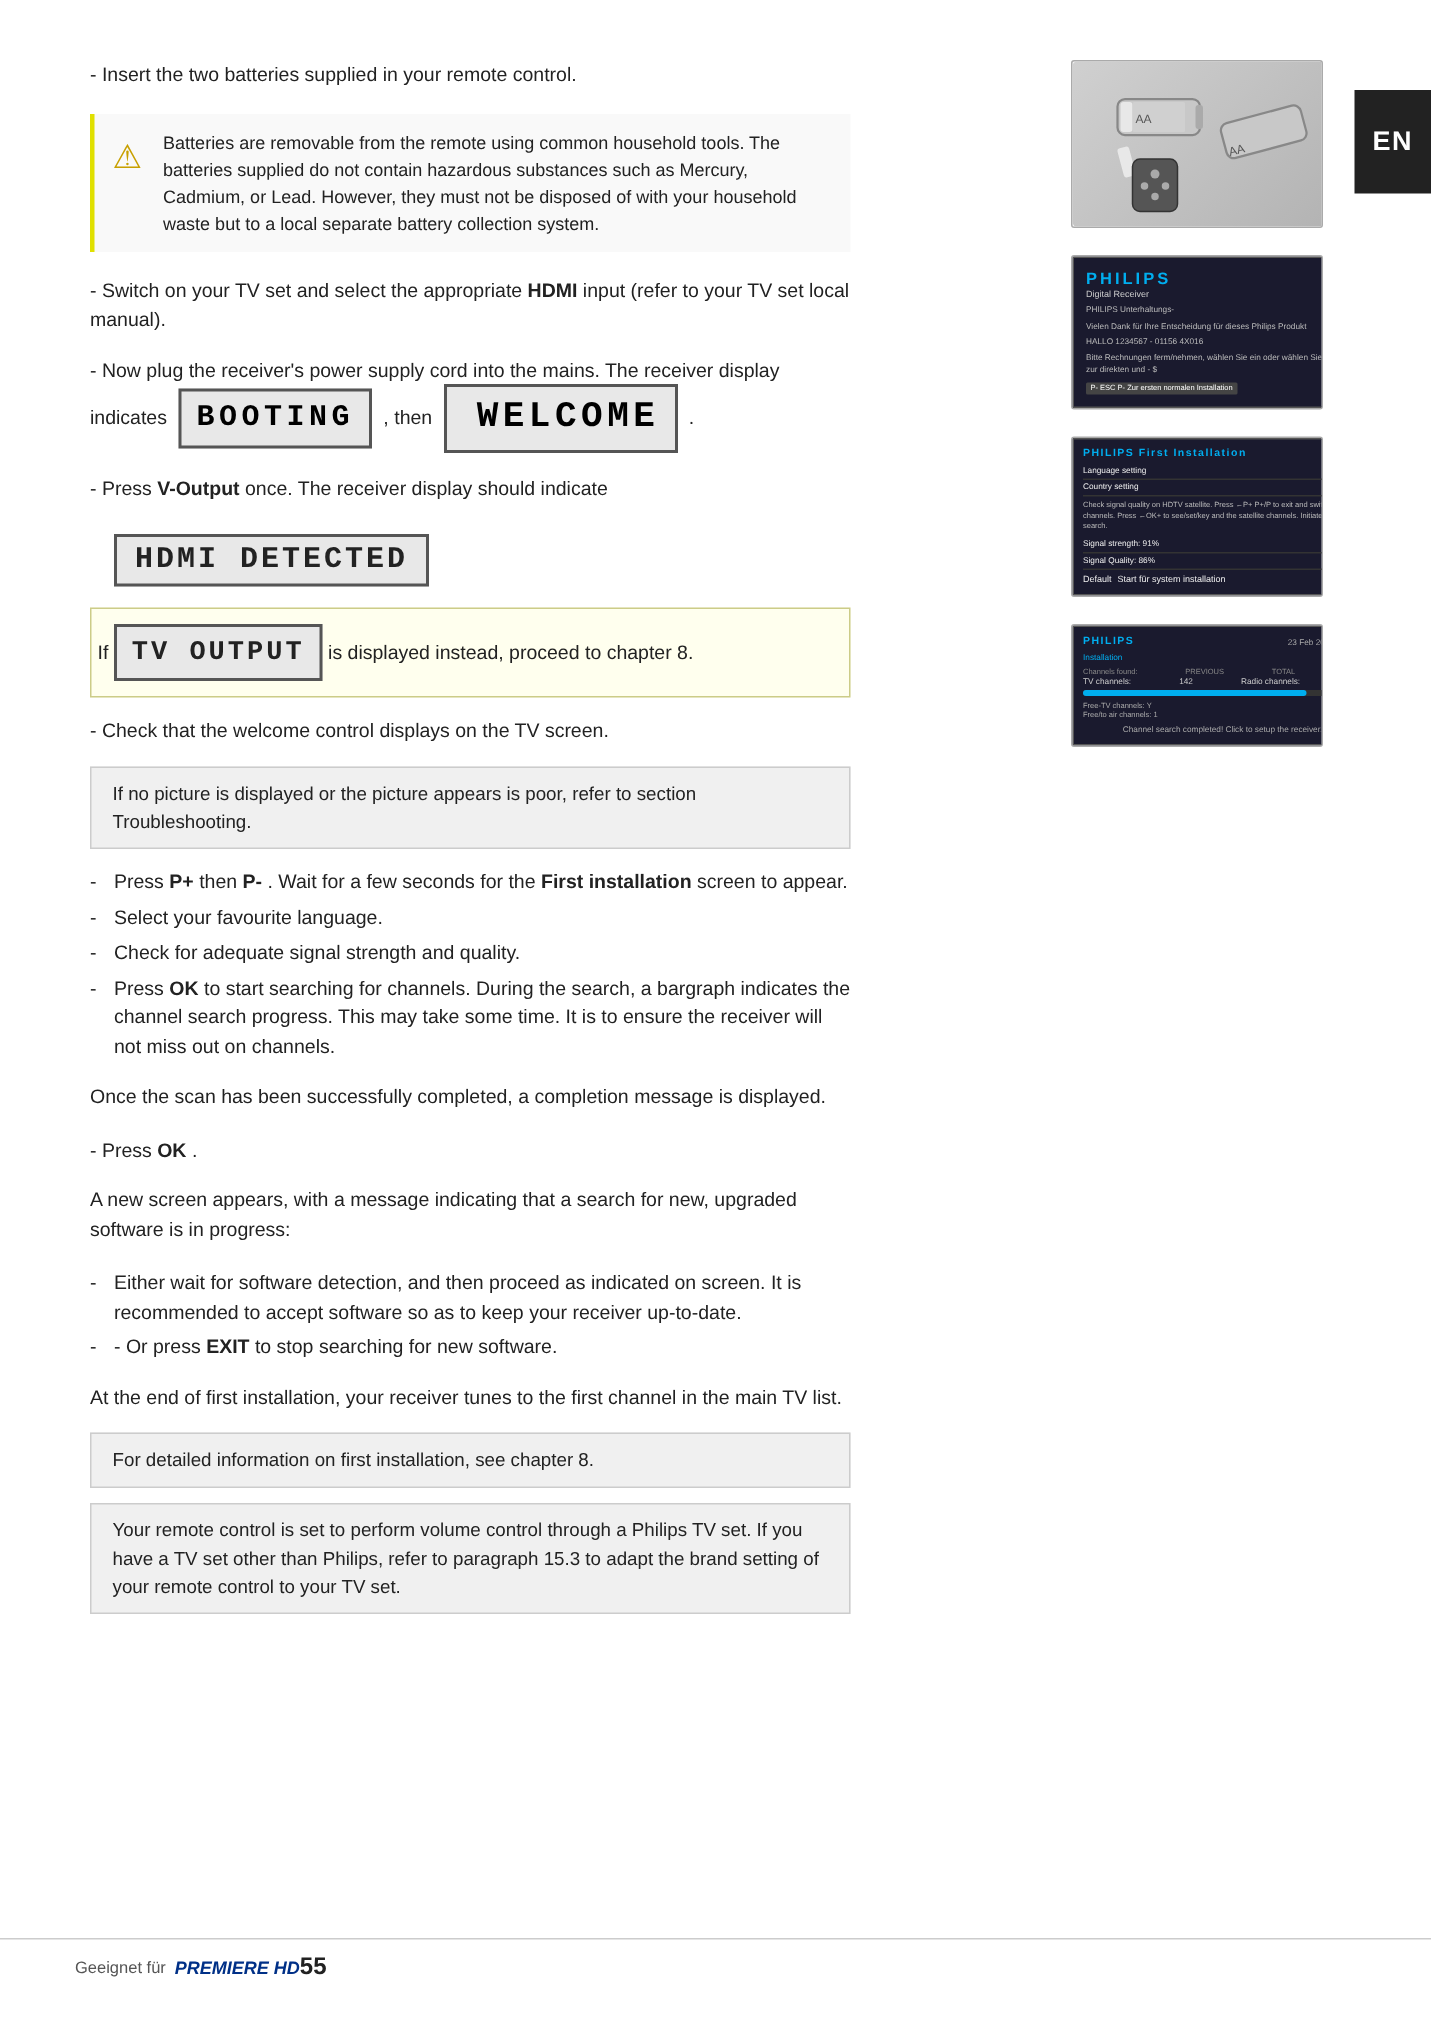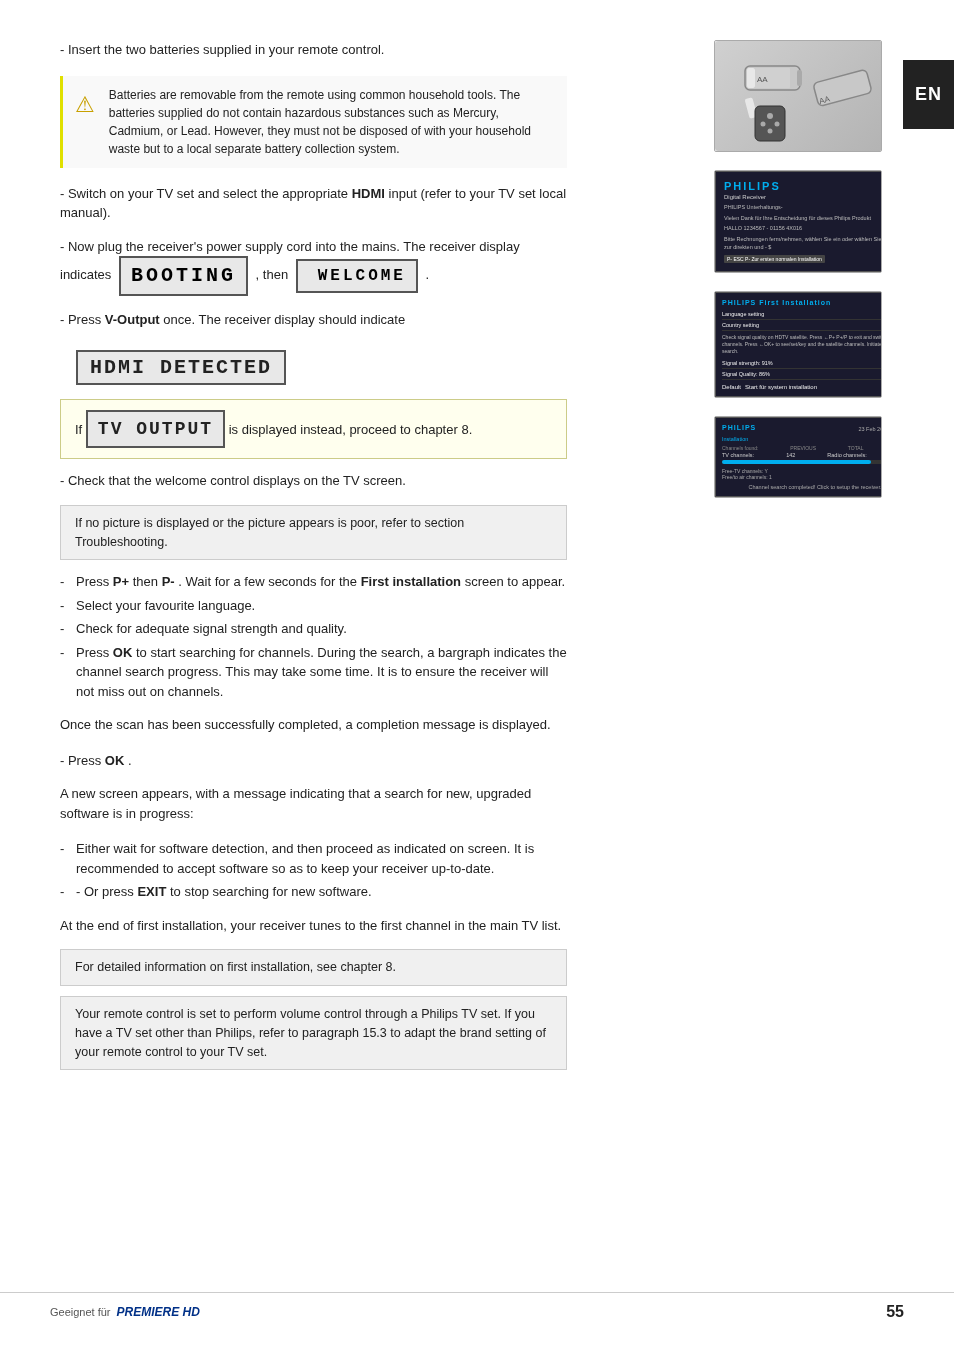--- a/index.html
+++ b/index.html
@@ -263,21 +263,20 @@
       left: 0;
     }
 
     
     .footer {
       position: absolute;
       bottom: 30px;
       left: 0;
       right: 0;
       display: flex;
-      justify-content: space-between;
       align-items: center;
       padding: 0 50px;
       border-top: 1px solid #ccc;
       padding-top: 10px;
     }
 
     .footer-brand {
       font-size: 11px;
       color: #555;
       display: flex;
@@ -317,21 +316,21 @@
       border: 2px solid #555;
       padding: 4px 12px;
       background: #e8e8e8;
       display: inline-block;
       margin: 6px 0;
     }
 
     .tv-output-box {
       background: #ffe;
       border: 1px solid #cc8;
-      padding: 6px 14px;
+      padding: 6px 4px;
       margin: 6px 0 12px 0;
       font-size: 13px;
       line-height: 1.6;
     }
 
     .tv-output-lcd {
       font-family: 'Courier New', monospace;
       font-size: 18px;
       font-weight: bold;
       letter-spacing: 2px;
@@ -463,21 +462,21 @@
       <span> </span>
       <span>input (refer to your TV set local manual).</span>
     </div>
 
     <div class="instr-line">
       <span>- </span>
       <span>Now plug the receiver's power supply cord into the mains. The receiver display indicates</span>
       <span class="lcd-text" style="font-size:20px;">BOOTING</span>
       <span>, </span>
       <span>then</span>
-      <span class="lcd-text" style="font-size:16px;padding-left:20px;">WELCOME</span>
+      <span class="lcd-text" style="font-size:24px;padding-left:20px;">WELCOME</span>
       <span>.</span>
     </div>
 
     <div class="instr-line">
       <span>- </span>
       <span>Press</span>
       <span class="bold"> </span>
       <span class="bold">V-Output</span>
       <span> </span>
       <span>once. The receiver display should indicate</span>

